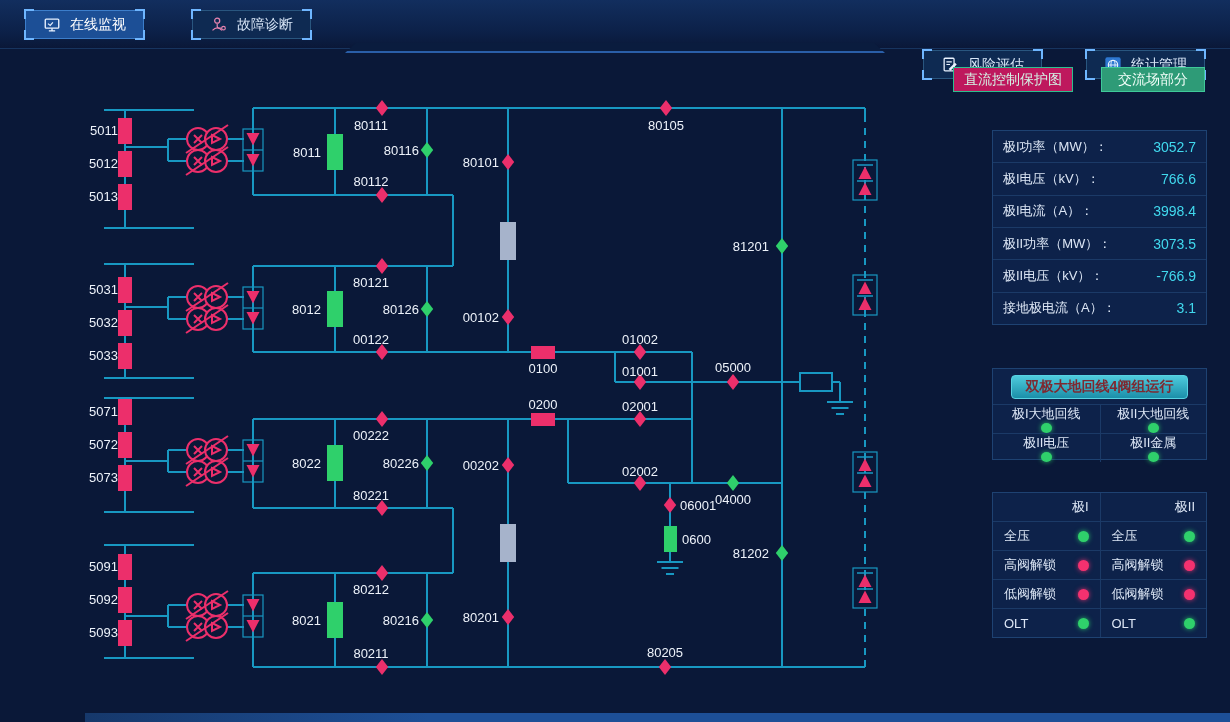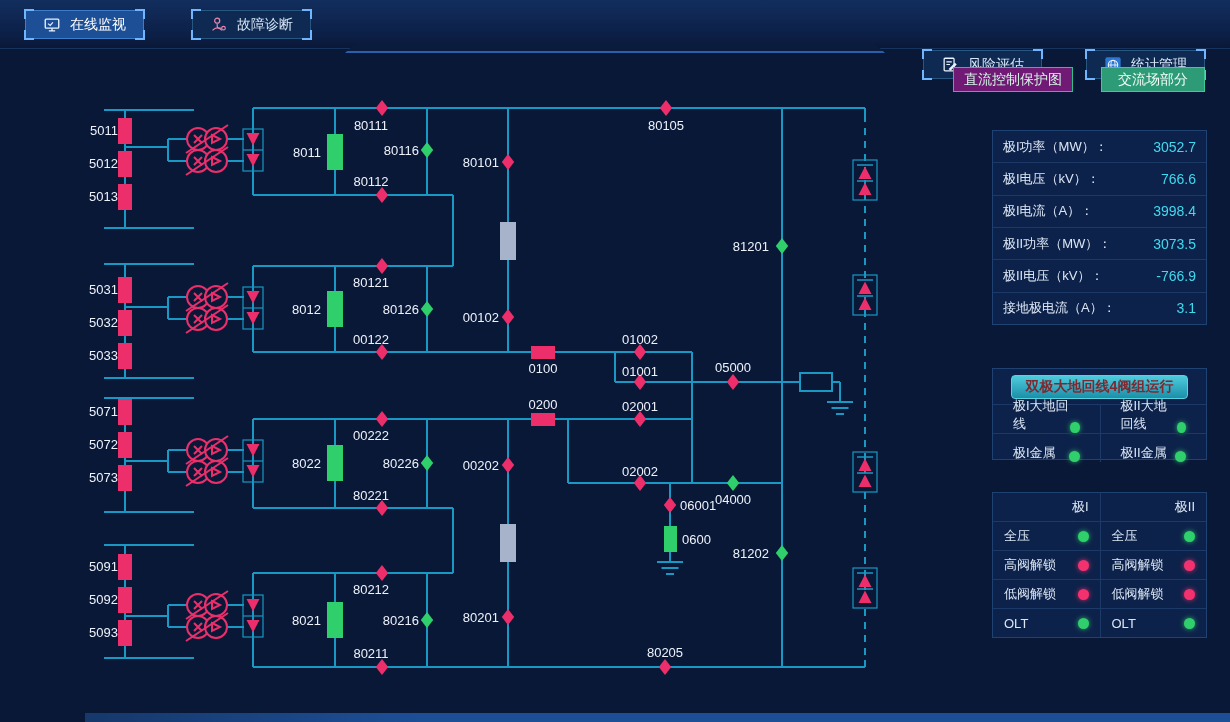--- a/index.html
+++ b/index.html
@@ -23,39 +23,39 @@
   .nav-btn.active{background:#1c4f96;border-color:#3c7ecb;color:#ffffff;}
   .nav-btn svg{display:block;}
   .cb{position:absolute;width:8px;height:8px;border:0 solid #6fb6ff;}
   .cb.tl{top:-2px;left:-2px;border-top-width:2px;border-left-width:2px;}
   .cb.tr{top:-2px;right:-2px;border-top-width:2px;border-right-width:2px;}
   .cb.bl{bottom:-2px;left:-2px;border-bottom-width:2px;border-left-width:2px;}
   .cb.br{bottom:-2px;right:-2px;border-bottom-width:2px;border-right-width:2px;}
   
   .view-switch{position:absolute;top:67px;right:25px;display:flex;gap:28px;}
   .gbtn{height:25px;font-size:14px;font-family:inherit;cursor:pointer;padding:0 10px;}
-  .gbtn-dc{min-width:114px;background:#701a75;border:1px solid #2fbe8e;color:#d4f4e6;}
+  .gbtn-dc{min-width:114px;background:#be185d;border:1px solid #2fbe8e;color:#d4f4e6;}
   .gbtn-ac{min-width:104px;background:#2e9b77;border:1px solid #3fc999;color:#f4fffa;}
   
   .panel{position:absolute;left:992px;width:215px;background:#0d224a;
     border:1px solid #1e4272;box-sizing:border-box;}
   .panel-metrics{top:130px;height:195px;display:flex;flex-direction:column;}
   .mrow{flex:1;display:flex;justify-content:space-between;align-items:center;
     padding:0 10px;}
   .mrow + .mrow{border-top:1px solid #1b3a67;}
   .mlabel{font-size:13px;color:#dce6f5;}
   .mvalue{font-size:14px;color:#41d9ee;}
   .panel-runmode{top:368px;height:92px;}
   .run-btn{display:block;width:177px;height:24px;margin:6px auto 5px;
     background:linear-gradient(180deg,#4ecbdd,#1b8fa9);color:#7e2830;
     font-weight:700;font-size:14px;font-family:inherit;border:1px solid #57d2e2;
     border-radius:4px;cursor:pointer;}
   .sgrid{display:grid;grid-template-columns:1fr 1fr;}
-  .scell{display:flex;justify-content:space-between;align-items:flex-end;height:28px;
-    padding:0 20px;border-top:1px solid #1b3a67;font-size:13px;color:#dce6f5;}
+  .scell{display:flex;justify-content:space-between;align-items:center;height:28px;
+    padding:0 11px;border-top:1px solid #1b3a67;font-size:13px;color:#dce6f5;flex-direction:column;}
   .scell.colr{border-left:1px solid #1b3a67;}
   .panel-poles{top:492px;height:146px;display:flex;flex-direction:column;}
   .prow{flex:1;display:grid;grid-template-columns:1fr 1fr;}
   .prow + .prow{border-top:1px solid #1b3a67;}
   .pcell{display:flex;justify-content:space-between;align-items:center;
     padding:0 11px;font-size:13px;color:#dce6f5;}
   .pcell.colr{border-left:1px solid #1b3a67;}
   .pcell.phead{justify-content:flex-end;}
   .dot{width:11px;height:11px;border-radius:50%;display:inline-block;background:#555;}
   .dot[data-state="green"]{background:#2fd06b;box-shadow:0 0 5px rgba(47,208,107,.85);}
@@ -350,21 +350,21 @@
     <div class="sgrid">
       <div class="scell">
         <span>极I大地回线</span>
         <span class="dot" data-state="green"></span>
       </div>
       <div class="scell colr">
         <span>极II大地回线</span>
         <span class="dot" data-state="green"></span>
       </div>
       <div class="scell">
-        <span>极I金属</span>
+        <span>极II电压</span>
         <span class="dot" data-state="green"></span>
       </div>
       <div class="scell colr">
         <span>极II金属</span>
         <span class="dot" data-state="green"></span>
       </div>
     </div>
   </section>
 
   <section class="panel panel-poles">

